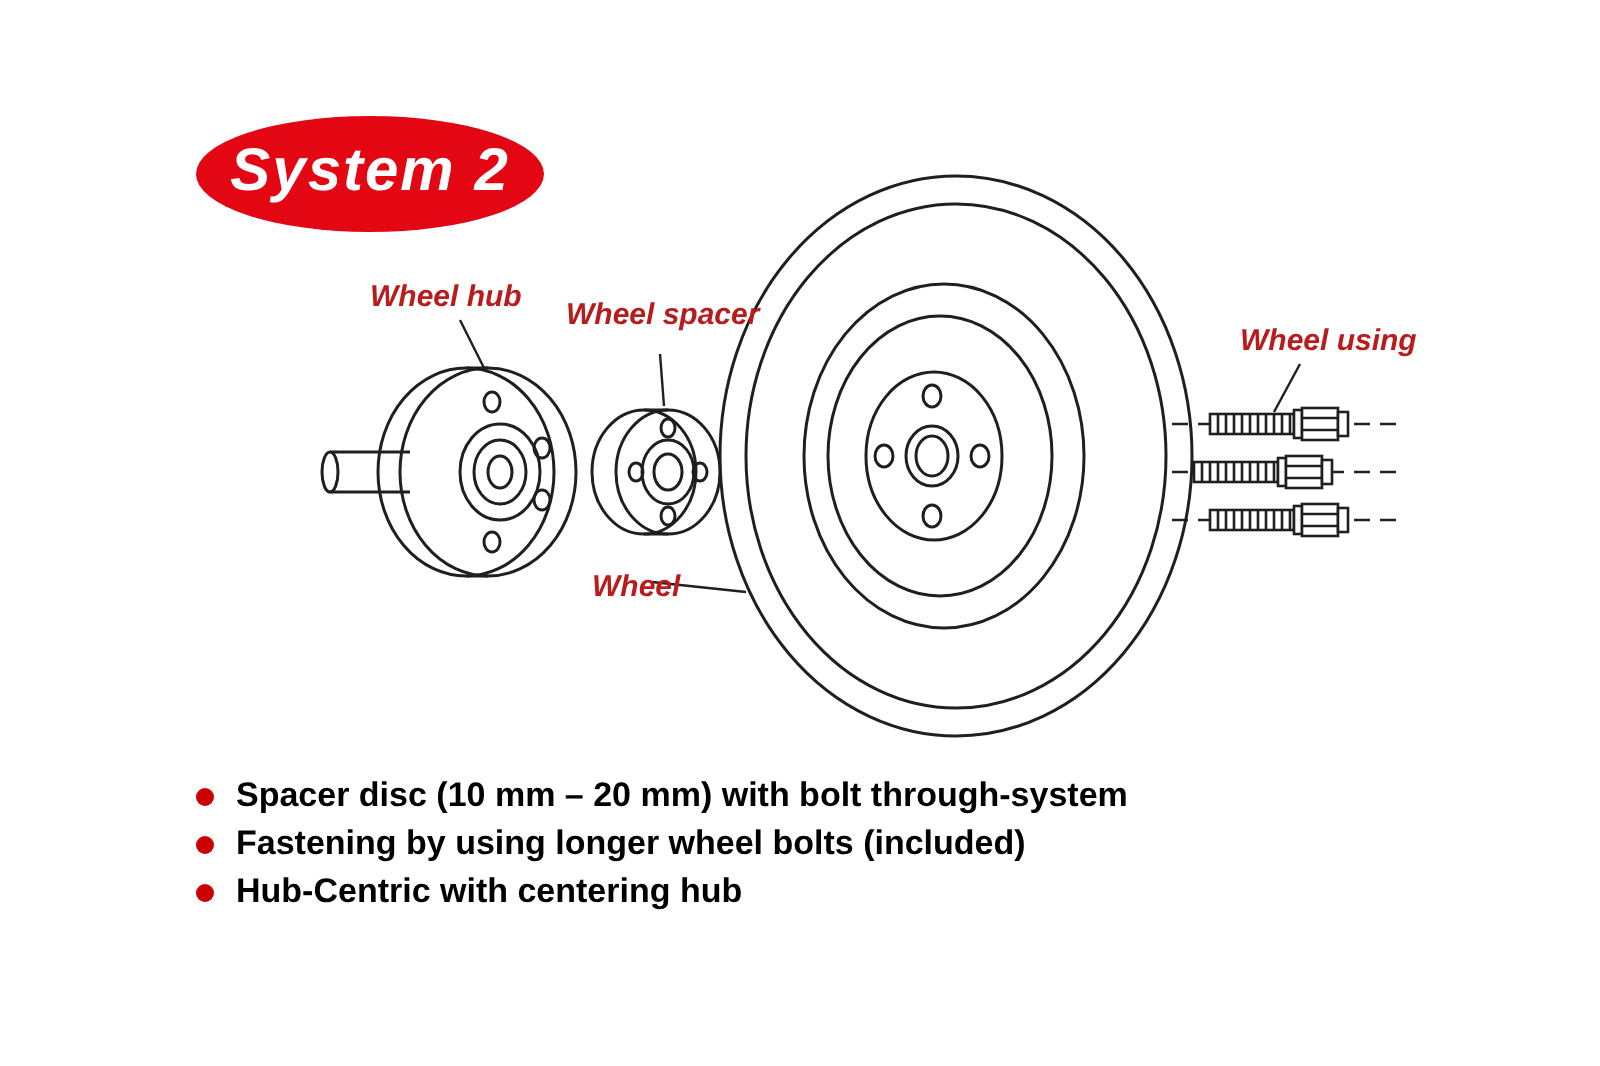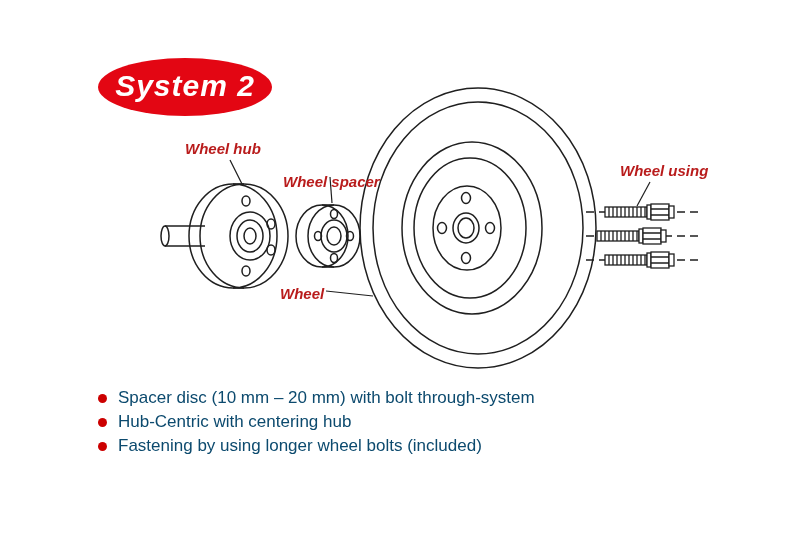--- a/index.html
+++ b/index.html
@@ -29,22 +29,22 @@
   }
   .lbl{
     position:absolute;
     font-size:15px;
     font-weight:bold;
     font-style:italic;
     color:#b91c1c;
     white-space:nowrap;
   }
   .lbl-hub{left:185px;top:140px;}
-  .lbl-spacer{left:283px;top:173px;}
-  .lbl-wheel{left:280px;top:285px;font-style:italic;}
+  .lbl-spacer{left:283px;top:149px;}
+  .lbl-wheel{left:296px;top:285px;font-style:italic;}
   .lbl-bolt{left:620px;top:162px;}
   .bullets{
     position:absolute;
     left:98px;top:386px;
     margin:0;padding:0;
     list-style:none;
   }
   .bullets li{
     display:flex;
     align-items:center;
@@ -53,22 +53,22 @@
   }
   .dot{
     width:9px;height:9px;
     border-radius:50%;
     background:var(--bullet,#cc0000);
     margin-right:11px;
     flex:0 0 auto;
   }
   .bullets li span.txt{
     font-size:17px;
-    font-weight:normal;
-    color:#0c4a6e;
+    font-weight:bold;
+    color:#000000;
     line-height:24px;
   }
 </style>
 </head>
 <body>
 
 <div class="stage">
 
   <svg width="800" height="533" viewBox="0 0 800 533" fill="none" stroke="#1f1f1f" stroke-width="1.5">
 
@@ -157,21 +157,21 @@
   <div class="lbl lbl-wheel">Wheel</div>
   <div class="lbl lbl-bolt">Wheel using</div>
 
   <ul class="bullets">
     <li>
       <span class="dot"></span>
       <span class="txt">Spacer disc (10 mm – 20 mm) with bolt through-system</span>
     </li>
     <li>
       <span class="dot"></span>
-      <span class="txt">Hub-Centric with centering hub</span>
+      <span class="txt">Fastening by using longer wheel bolts (included)</span>
     </li>
     <li>
       <span class="dot"></span>
-      <span class="txt">Fastening by using longer wheel bolts (included)</span>
+      <span class="txt">Hub-Centric with centering hub</span>
     </li>
   </ul>
 
 </div>
 
 </body></html>

